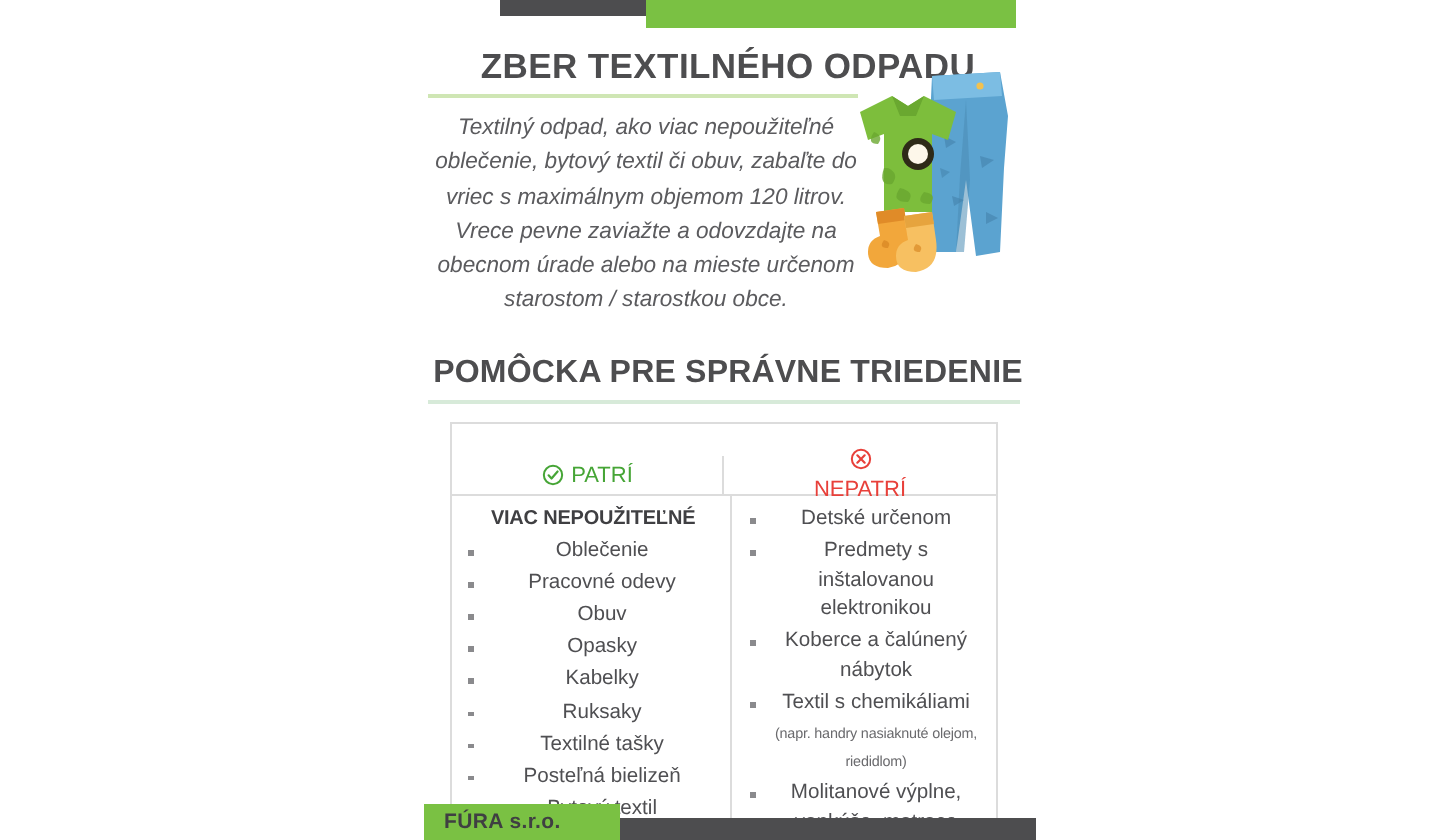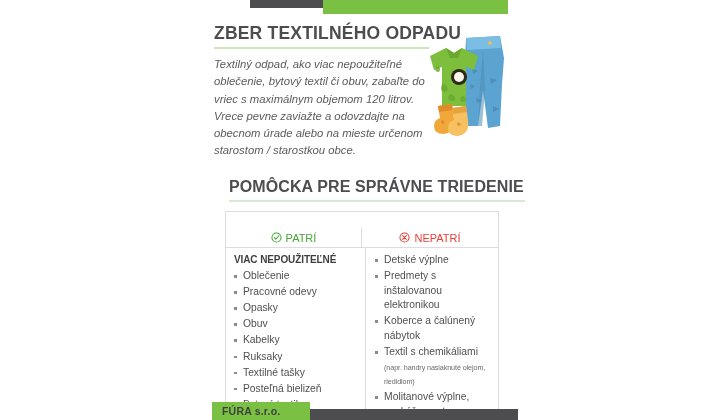--- a/index.html
+++ b/index.html
@@ -1,21 +1,21 @@
 <!DOCTYPE html>
 <html><head>
 <meta charset="utf-8">
 <style>
   html,body{margin:0;padding:0;}
   body{
     width:720px;height:420px;background:#ffffff;overflow:hidden;
     font-family:"Liberation Sans","DejaVu Sans",sans-serif;
     position:relative;
   }
-  .page{position:absolute;inset:0;background:#fff;}
+  .page{position:absolute;inset:0;background:#fff;text-align:center;}
 
   
   .bar-top-dark{position:absolute;left:250px;top:0;width:165px;height:8px;background:#4d4d4f;}
   .bar-top-green{position:absolute;left:323px;top:0;width:185px;height:14px;background:#7ac143;}
 
   
   .header{position:absolute;left:214px;top:24px;width:300px;}
   .title{
     font-size:17.5px;font-weight:bold;color:#4d4d4f;letter-spacing:.2px;
     white-space:nowrap;line-height:1.1;
@@ -24,39 +24,39 @@
   .body-copy{
     margin-top:7px;width:218px;
     font-size:11.3px;line-height:1.52;color:#5b5b5e;font-style:italic;
   }
 
   
   .illu{position:absolute;left:392px;top:22px;width:140px;height:128px;}
   .illu svg{display:block;}
 
   
-  .section{position:absolute;left:229px;top:178px;width:300px;}
+  .section{position:absolute;left:214px;top:178px;width:300px;}
   .section-title{
     font-size:16px;font-weight:bold;color:#4d4d4f;letter-spacing:.1px;white-space:nowrap;
   }
   .section-rule{width:296px;height:2px;background:#d7ead9;margin-top:4px;}
 
   
   .table{
     position:absolute;left:225px;top:211px;width:272px;
     border:1px solid #dcdcdc;border-collapse:separate;
   }
   .thead{display:flex;border-bottom:1px solid #dcdcdc;}
   .th{
     flex:0 0 50%;box-sizing:border-box;height:19px;
     display:flex;align-items:center;justify-content:center;gap:4px;
     font-size:11px;font-weight:normal;margin-top:16px;
   }
   .th.left{border-right:1px solid #dcdcdc;color:#46a536;}
-  .th.right{color:#e8403a;}
+  .th.right{color:#e8403a;flex-direction:column;}
   .th svg{display:block;}
 
   .tbody{display:flex;}
   .col{box-sizing:border-box;padding:5px 6px 10px 8px;}
   .col.left{flex:0 0 51.5%;border-right:1px solid #dcdcdc;}
   .col.right{flex:1;padding-left:9px;}
 
   .col-sub{
     font-size:10px;font-weight:bold;color:#3f3f42;
     margin:1px 0 4px 0;letter-spacing:-.1px;white-space:nowrap;
@@ -158,33 +158,33 @@
         <span>NEPATRÍ</span>
       </div>
     </div>
 
     <div class="tbody">
       <div class="col left">
         <div class="col-sub">VIAC NEPOUŽITEĽNÉ</div>
         <ul>
           <li>Oblečenie</li>
           <li>Pracovné odevy</li>
+          <li>Obuv</li>
           <li>Opasky</li>
-          <li>Obuv</li>
           <li>Kabelky</li>
           <li>Ruksaky</li>
           <li>Textilné tašky</li>
           <li>Posteľná bielizeň</li>
           <li>Bytový textil</li>
         </ul>
       </div>
 
       <div class="col right">
         <ul>
-          <li>Detské výplne</li>
+          <li>Detské určenom</li>
           <li>Predmety s inštalovanou elektronikou</li>
           <li>Koberce a čalúnený nábytok</li>
           <li><span>Textil s chemikáliami</span> <span class="fine">(napr. handry nasiaknuté olejom, riedidlom)</span></li>
           <li>Molitanové výplne, vankúše, matrace</li>
           <li>Mokrý, plesnivý alebo extrémne znečistený textil</li>
 
         </ul>
       </div>
     </div>
   </div>

